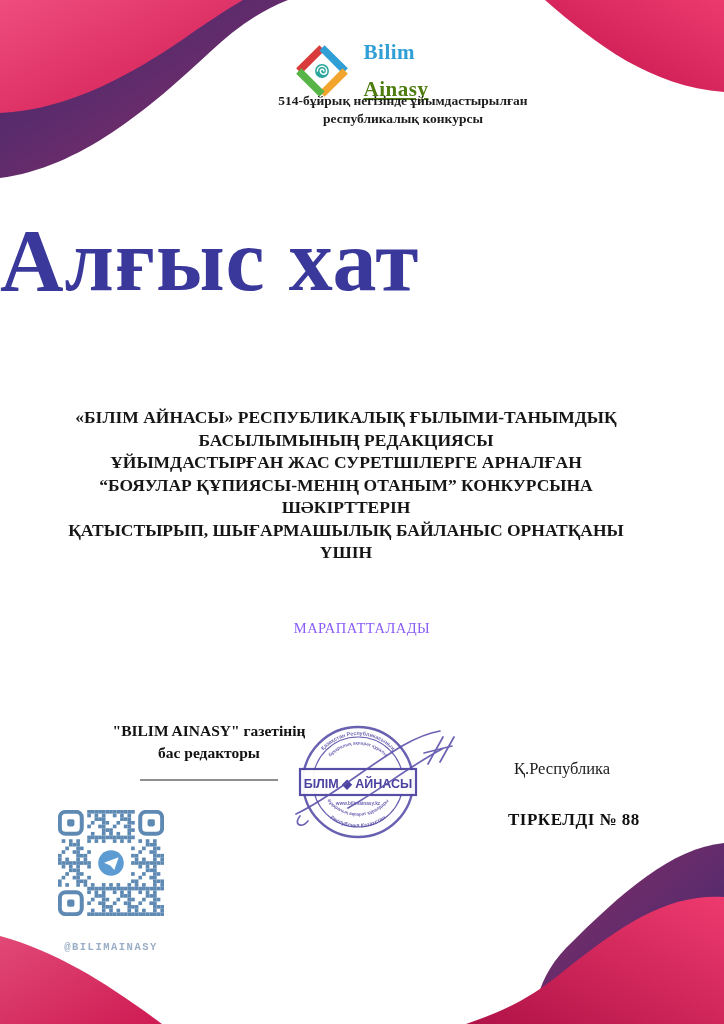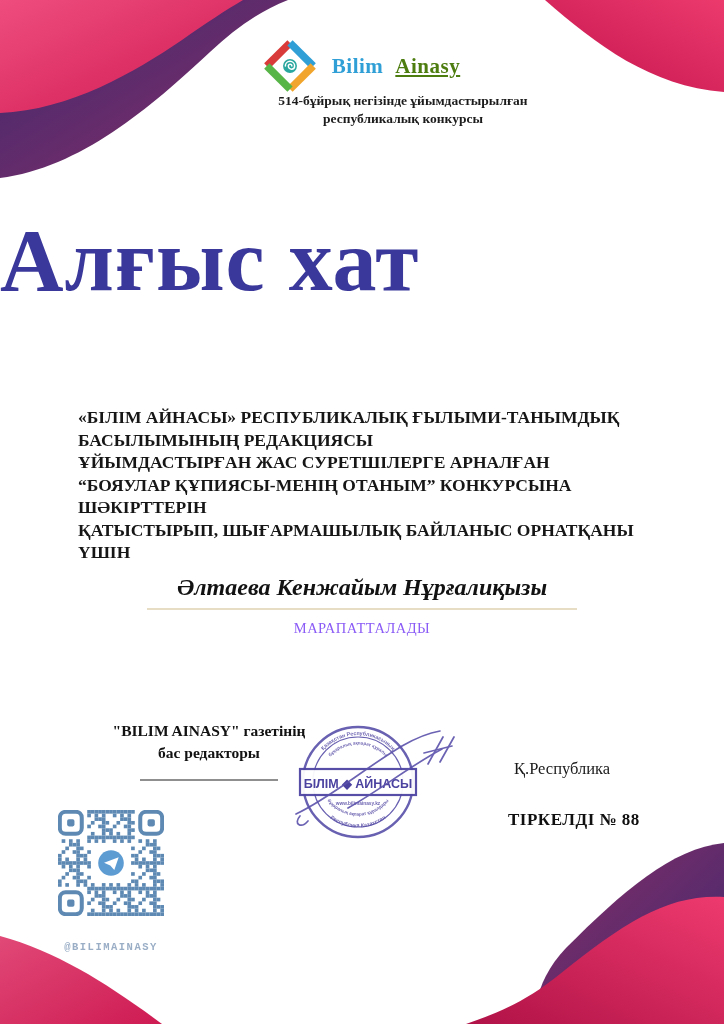--- a/index.html
+++ b/index.html
@@ -6,31 +6,31 @@
   .page{
     position:relative;width:724px;height:1024px;margin:0 auto;
     background:#ffffff;overflow:hidden;
     font-family:"Liberation Serif", serif;color:#141414;
   }
   .decor{position:absolute;inset:0;z-index:0;pointer-events:none;}
   .layer{position:absolute;z-index:2;}
 
   .logo-row{top:40px;left:0;width:100%;display:flex;justify-content:center;align-items:center;gap:16px;}
   .logo-mark{width:52px;height:52px;flex:0 0 auto;}
-  .logo-text{font-size:21px;font-weight:bold;letter-spacing:.5px;display:flex;gap:12px;}
+  .logo-text{font-size:21px;font-weight:bold;letter-spacing:.5px;display:flex;gap:12px;flex-direction:column;}
   .logo-word1{color:#2f9fd6;}
   .logo-word2{color:#4d7c0f;text-decoration:underline;}
 
   .org-subtitle{top:92px;left:0;width:100%;text-align:center;
     font-size:13.5px;font-weight:bold;line-height:1.3;color:#1c1c1c;white-space:pre-line;padding-left:41px;}
 
   .cert-title{top:210px;left:0;width:100%;text-align:left;
     font-size:88px;font-weight:bold;color:#3b389b;letter-spacing:1px;}
 
-  .body-text{top:406px;left:78px;width:600px;text-align:left;
+  .body-text{top:406px;left:46px;width:600px;text-align:center;
     font-size:17.5px;font-weight:bold;line-height:22.5px;color:#161616;white-space:pre-line;}
 
   .name-wrap{top:574px;left:0;width:100%;text-align:center;}
   .recipient-name{display:inline-block;font-size:24px;font-weight:bold;font-style:italic;
     color:#121212;padding:0 30px 7px 30px;border-bottom:2px solid #e6ddc4;}
   .award-label{top:620px;left:0;width:100%;text-align:center;font-size:14.5px;
     letter-spacing:.5px;color:#8b5cf6;}
 
   .editor-block{top:720px;left:84px;width:250px;text-align:center;
     font-size:15.5px;font-weight:bold;line-height:1.4;color:#121212;white-space:pre-line;}
@@ -110,23 +110,20 @@
 республикалық конкурсы</div>
 
   <div class="layer cert-title">Алғыс хат</div>
 
   <div class="layer body-text">«БІЛІМ АЙНАСЫ» РЕСПУБЛИКАЛЫҚ ҒЫЛЫМИ-ТАНЫМДЫҚ
 БАСЫЛЫМЫНЫҢ РЕДАКЦИЯСЫ
 ҰЙЫМДАСТЫРҒАН  ЖАС СУРЕТШІЛЕРГЕ АРНАЛҒАН
 “БОЯУЛАР ҚҰПИЯСЫ-МЕНІҢ ОТАНЫМ” КОНКУРСЫНА ШӘКІРТТЕРІН
 ҚАТЫСТЫРЫП, ШЫҒАРМАШЫЛЫҚ БАЙЛАНЫС ОРНАТҚАНЫ ҮШІН</div>
 
-  <div class="layer name-wrap">
-    <span class="recipient-name">Әлтаева Кенжайым Нұрғалиқызы</span>
-  </div>
   <div class="layer award-label">МАРАПАТТАЛАДЫ</div>
 
   <div class="layer editor-block">"BILIM AINASY" газетінің
 бас редакторы</div>
   <div class="layer sig-line"></div>
 
   <svg class="layer stamp-svg" viewBox="0 0 180 140">
     <defs>
       <path id="arcTopOuter" d="M 23.7,78.2 A 47,47 0 1 1 116.3,78.2"></path>
       <path id="arcTopInner" d="M 32.1,73.3 A 38,38 0 1 1 107.9,73.3"></path>

